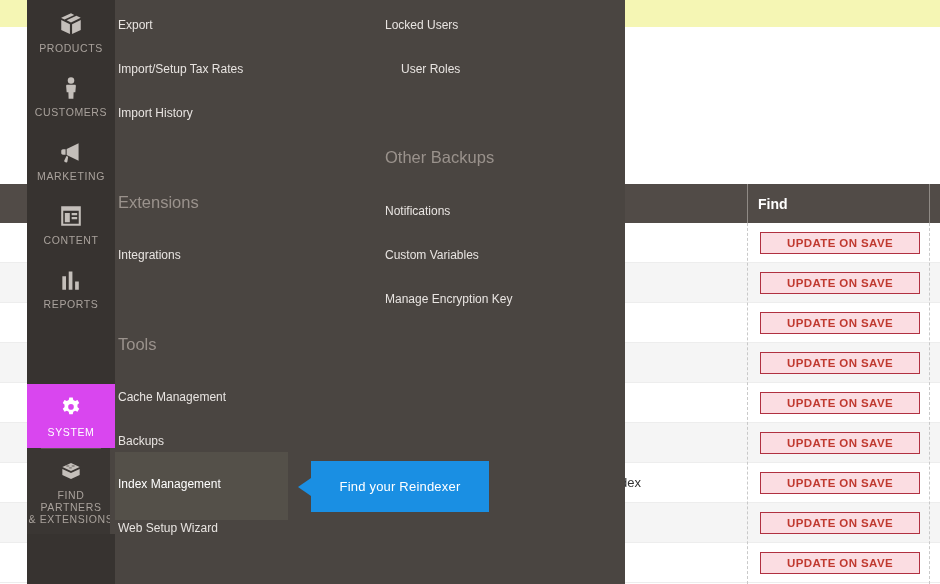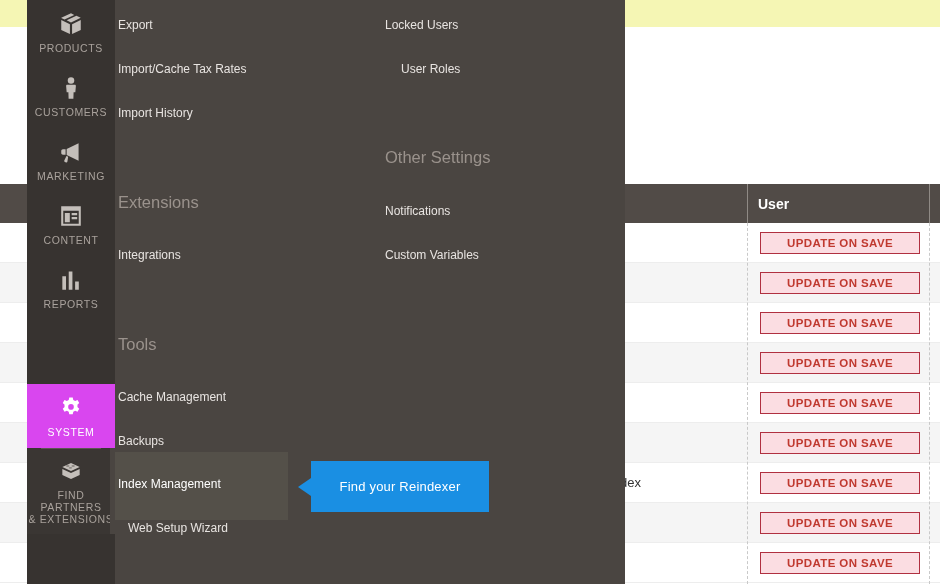--- a/index.html
+++ b/index.html
@@ -184,21 +184,21 @@
 </head>
 <body>
 
 <div class="screen">
 
   <div class="content">
     <div class="notice-band"></div>
 
     <div class="grid-head">
       <div class="th" style="left:630px;"></div>
-      <div class="th" style="left:758px;">User</div>
+      <div class="th" style="left:758px;">Find</div>
     </div>
     <div class="col-div-head" style="left:747px;"></div>
     <div class="col-div-head" style="left:929px;"></div>
 
     <div class="grid-rows" id="grid-rows">
         <div class="grid-row" style="top: 0px;">
           <div class="cell-text" style="left: 620px;"></div>
           <div class="badge" style="left: 760px; top: 9px;">UPDATE ON SAVE</div>
         </div>
         <div class="grid-row odd" style="top: 40px;">
@@ -235,37 +235,38 @@
         </div>
       </div>
 
     <div class="col-div-body" style="left:747px;"></div>
     <div class="col-div-body" style="left:929px;"></div>
   </div>
 
   <div class="menu-panel">
     <div class="menu-col col-1" id="menu-col-1">
         <div class="m-item" style="top: 16px; left: 0px;">Export</div>
-        <div class="m-item" style="top: 60px; left: 0px;">Import/Cache Tax Rates</div>
+        <div class="m-item" style="top: 60px; left: 0px;">Import/Setup Tax Rates</div>
         <div class="m-item" style="top: 104px; left: 0px;">Import History</div>
         <div class="m-item heading" style="top: 193px; left: 0px;">Extensions</div>
         <div class="m-item" style="top: 246px; left: 0px;">Integrations</div>
         <div class="m-item heading" style="top: 335px; left: 0px;">Tools</div>
         <div class="m-item" style="top: 388px; left: 0px;">Cache Management</div>
         <div class="m-item" style="top: 432px; left: 0px;">Backups</div>
         <div class="m-hl" style="left: -30px; top: 452px; width: 200px; height: 68px;"></div>
         <div class="m-item active" style="top: 475px; left: 0px;">Index Management</div>
-        <div class="m-item" style="top: 519px; left: 10px;">Web Setup Wizard</div>
+        <div class="m-item" style="top: 519px; left: 0px;">Web Setup Wizard</div>
       </div>
     <div class="menu-col col-2" id="menu-col-2">
         <div class="m-item" style="top: 16px; left: 0px;">Locked Users</div>
         <div class="m-item" style="top: 60px; left: 16px;">User Roles</div>
-        <div class="m-item heading" style="top: 148px; left: 0px;">Other Settings</div>
+        <div class="m-item heading" style="top: 148px; left: 0px;">Other Backups</div>
         <div class="m-item" style="top: 202px; left: 0px;">Notifications</div>
         <div class="m-item" style="top: 246px; left: 0px;">Custom Variables</div>
+        <div class="m-item" style="top: 290px; left: 0px;">Manage Encryption Key</div>
       </div>
   </div>
 
   <div class="tooltip">
     <span class="tooltip-label">Find your Reindexer</span>
   </div>
 
   <div class="sidebar" id="sidebar">
       <div class="sb-item" style="top: 0px;">
         <span>

